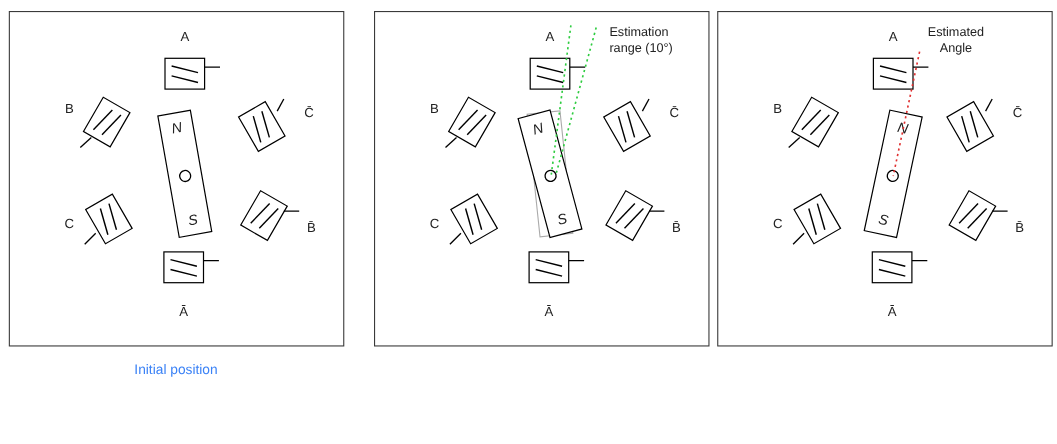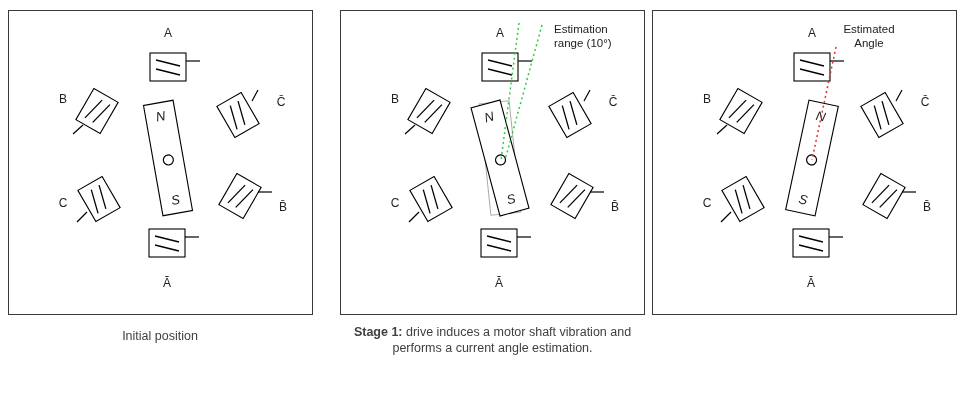--- a/index.html
+++ b/index.html
@@ -1,20 +1,20 @@
 <!DOCTYPE html>
 <html><head>
 <meta charset="utf-8">
 <style>
   html,body{margin:0;padding:0;background:#fff;}
   .container{position:relative;width:961px;height:404px;background:#fff;
              font-family:"Liberation Sans",sans-serif;color:#111;overflow:hidden;}
   .box{position:absolute;top:10px;width:303px;height:303px;border:1px solid #3a3a3a;background:#fff;}
   .box svg{display:block;}
-  .caption{position:absolute;top:324px;text-align:center;font-size:12.5px;line-height:1.3;color:#404040;}
+  .caption{position:absolute;top:324px;text-align:center;font-size:12.5px;line-height:1.3;color:#3b82f6;}
   .caption b{font-weight:bold;}
   #coil rect{fill:#fff;stroke:#000;stroke-width:1.1;}
   #coil line{stroke:#000;stroke-width:1.3;}
   .lead{stroke:#000;stroke-width:1.2;}
   .coil-label{font-size:12px;fill:#222;text-anchor:middle;}
   .rotor rect{fill:#fff;stroke:#000;stroke-width:1.1;}
   .rotor-ghost{fill:none;stroke:#aaa;stroke-width:1;}
   .ns{font-size:13px;font-style:italic;fill:#222;text-anchor:middle;}
   .shaft{fill:#fff;stroke:#000;stroke-width:1.2;}
   .dotted{fill:none;stroke-width:1.5;stroke-dasharray:2 3;}
@@ -103,23 +103,20 @@
         <circle class="shaft" cy="2" r="5"></circle>
         <text class="ns" y="47">S</text>
       </g>
 
       <line class="dotted" x1="178" y1="12" x2="160" y2="149" stroke="#2ecc40"></line>
       <line class="dotted" x1="201" y1="14" x2="164" y2="149" stroke="#2ecc40"></line>
       <text class="ann" x="213" y="22">Estimation</text>
       <text class="ann" x="213" y="36">range (10°)</text>
     </svg>
   </div>
-  <div class="caption" style="left:350px;width:285px">
-    <b>Stage 1:</b><span> drive induces a motor shaft vibration and performs a current angle estimation.</span>
-  </div>
 
   <div class="box" style="left:652px">
     <svg width="303" height="303" viewBox="0 0 303 303">
       <text class="coil-label" x="159" y="26">A</text>
       <text class="coil-label" x="54" y="92">B</text>
       <text class="coil-label" x="272" y="95">C̄</text>
       <text class="coil-label" x="54" y="196">C</text>
       <text class="coil-label" x="274" y="200">B̄</text>
       <text class="coil-label" x="158" y="276">Ā</text>
 

